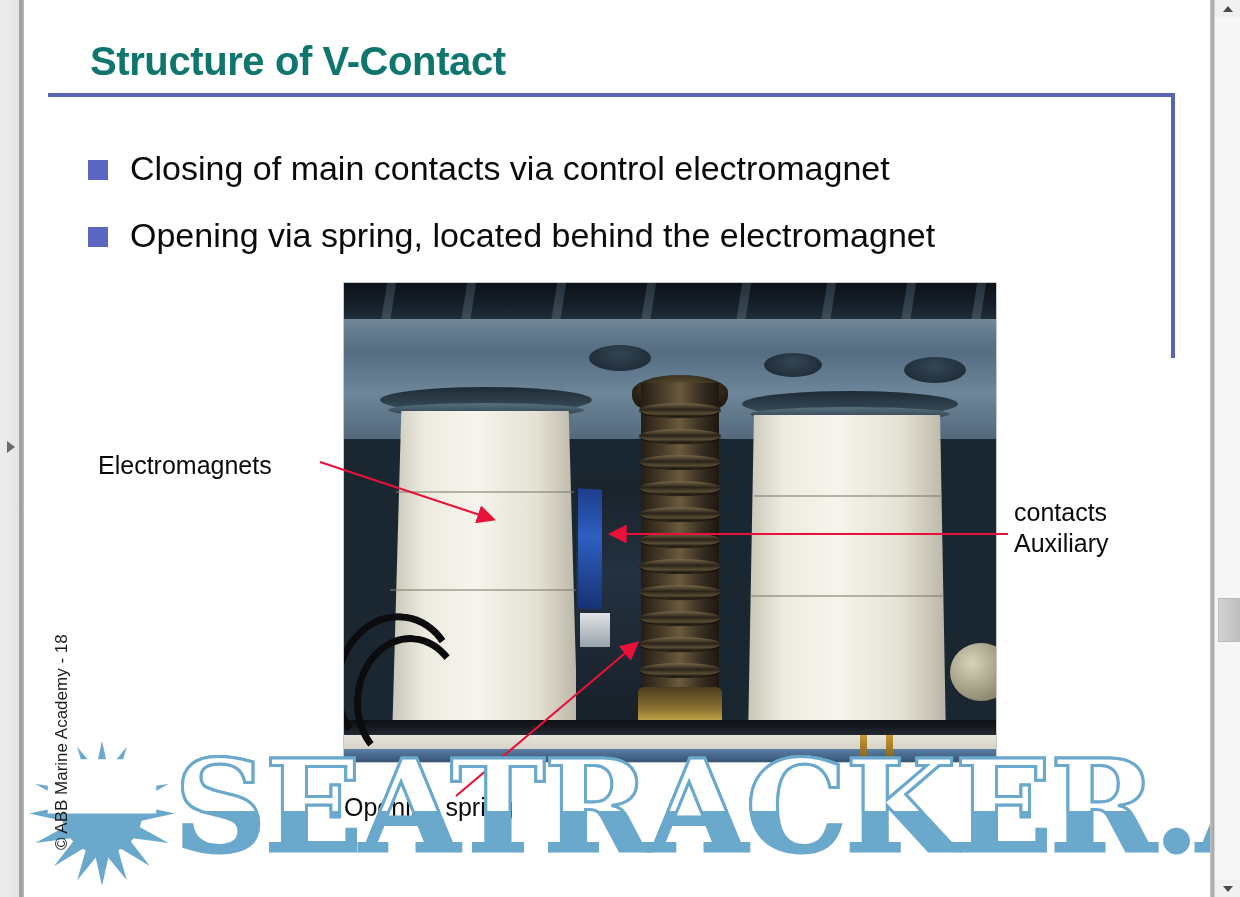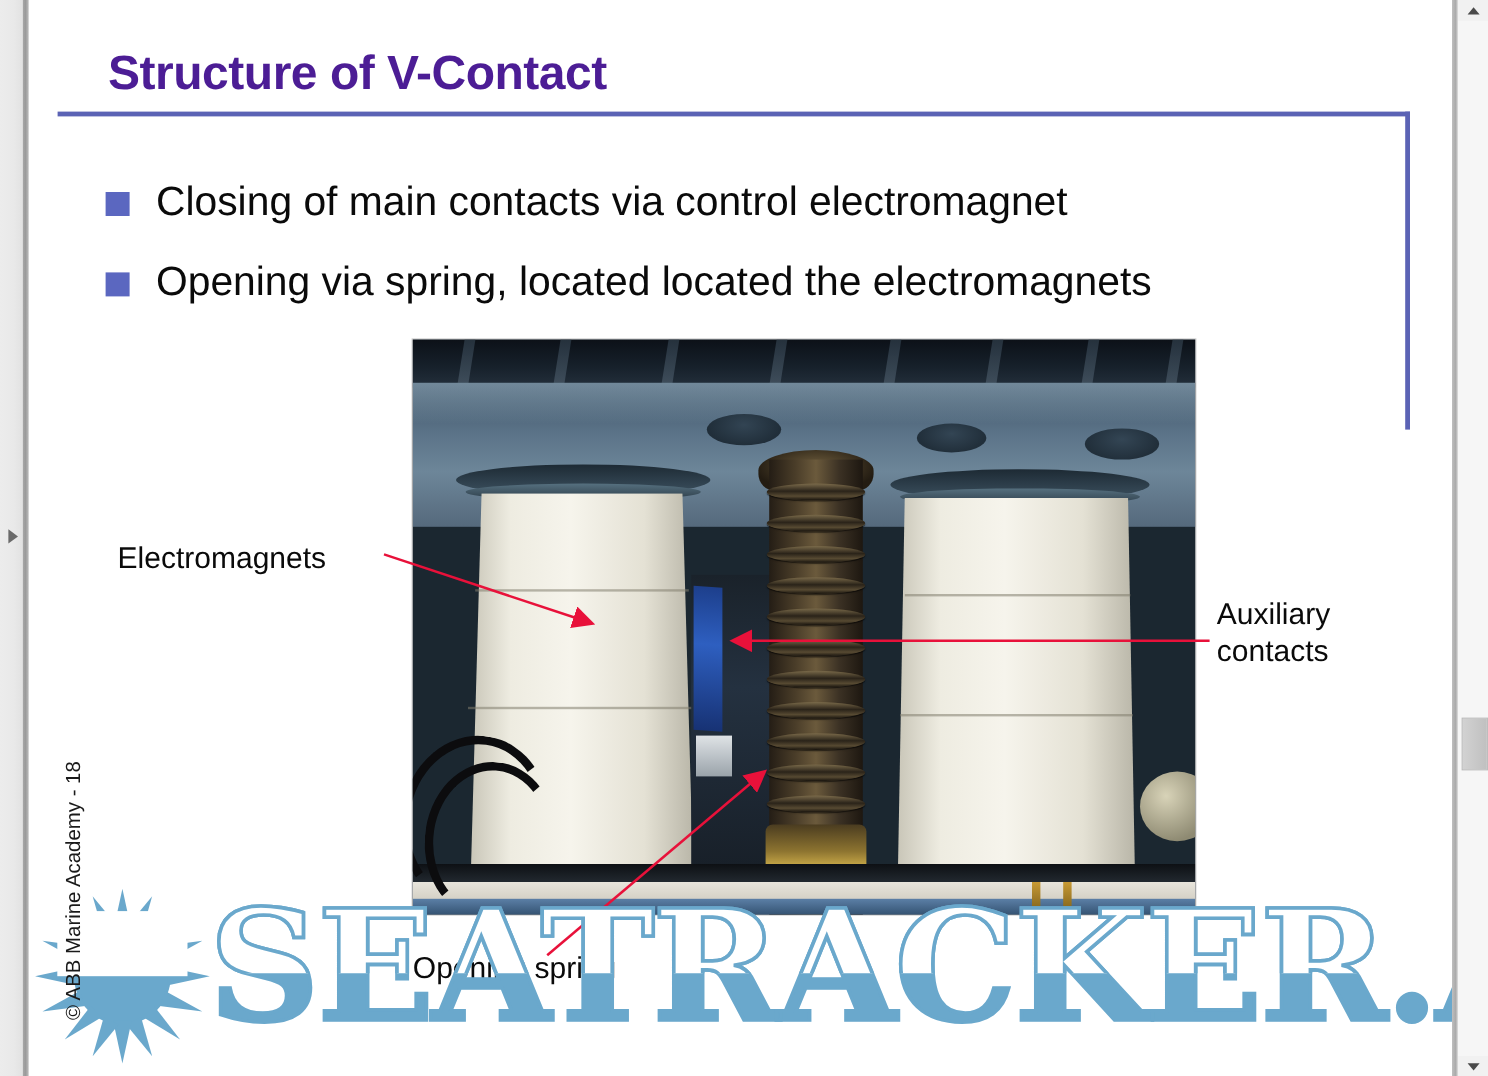--- a/index.html
+++ b/index.html
@@ -32,21 +32,21 @@
 
   
   .slide{
     position:absolute;left:24px;top:0;width:1191px;height:897px;
     background:#ffffff;overflow:hidden;
   }
 
   
   .title{
     position:absolute;left:66px;top:39px;
-    font-size:40px;font-weight:bold;color:#4c1d95;
+    font-size:40px;font-weight:bold;color:#0f766e;
     letter-spacing:-0.4px;white-space:nowrap;
   }
   .title-rule{
     position:absolute;left:24px;top:93px;width:1127px;height:4px;
     background:#5b63b5;
   }
   .side-rule{
     position:absolute;left:1147px;top:93px;width:4px;height:265px;
     background:#5b63b5;
   }
@@ -257,21 +257,21 @@
     <div class="title-rule"></div>
     <div class="side-rule"></div>
 
     <div class="bullets">
       <div class="bullet-row b0">
         <span class="bullet-sq"></span>
         <span class="bullet-tx">Closing of main contacts via control electromagnet</span>
       </div>
       <div class="bullet-row b1">
         <span class="bullet-sq"></span>
-        <span class="bullet-tx">Opening via spring, located located the electromagnets</span>
+        <span class="bullet-tx">Opening via spring, located behind the electromagnet</span>
       </div>
     </div>
 
     <div class="photo">
       <div class="ph-layer">
         <div class="ph-top"></div>
         <div class="rib" style="left:40px;"></div>
         <div class="rib" style="left:120px;"></div>
         <div class="rib" style="left:210px;"></div>
         <div class="rib" style="left:300px;"></div>
@@ -327,22 +327,22 @@
         <div class="cable" style="left:10px;top:352px;width:96px;height:118px;
              border-color:#0c0c0e transparent transparent #0c0c0e;transform:rotate(4deg);"></div>
         <div class="gold-pin" style="left:516px;top:452px;"></div>
         <div class="gold-pin" style="left:542px;top:452px;"></div>
         <div class="right-knob"></div>
       </div>
     </div>
 
     <div class="anno anno-electro">Electromagnets</div>
     <div class="anno anno-aux">
+      <div>contacts</div>
       <div>Auxiliary</div>
-      <div>contacts</div>
     </div>
     <div class="anno anno-open">Opening spring</div>
 
     <svg class="arrows" viewBox="0 0 1191 897" xmlns="http://www.w3.org/2000/svg">
       <defs>
         <marker id="ah" markerWidth="9" markerHeight="9" refX="7" refY="4.5" orient="auto" markerUnits="strokeWidth">
           <path d="M0,0 L9,4.5 L0,9 Z" fill="#e8113a"></path>
         </marker>
       </defs>
 

